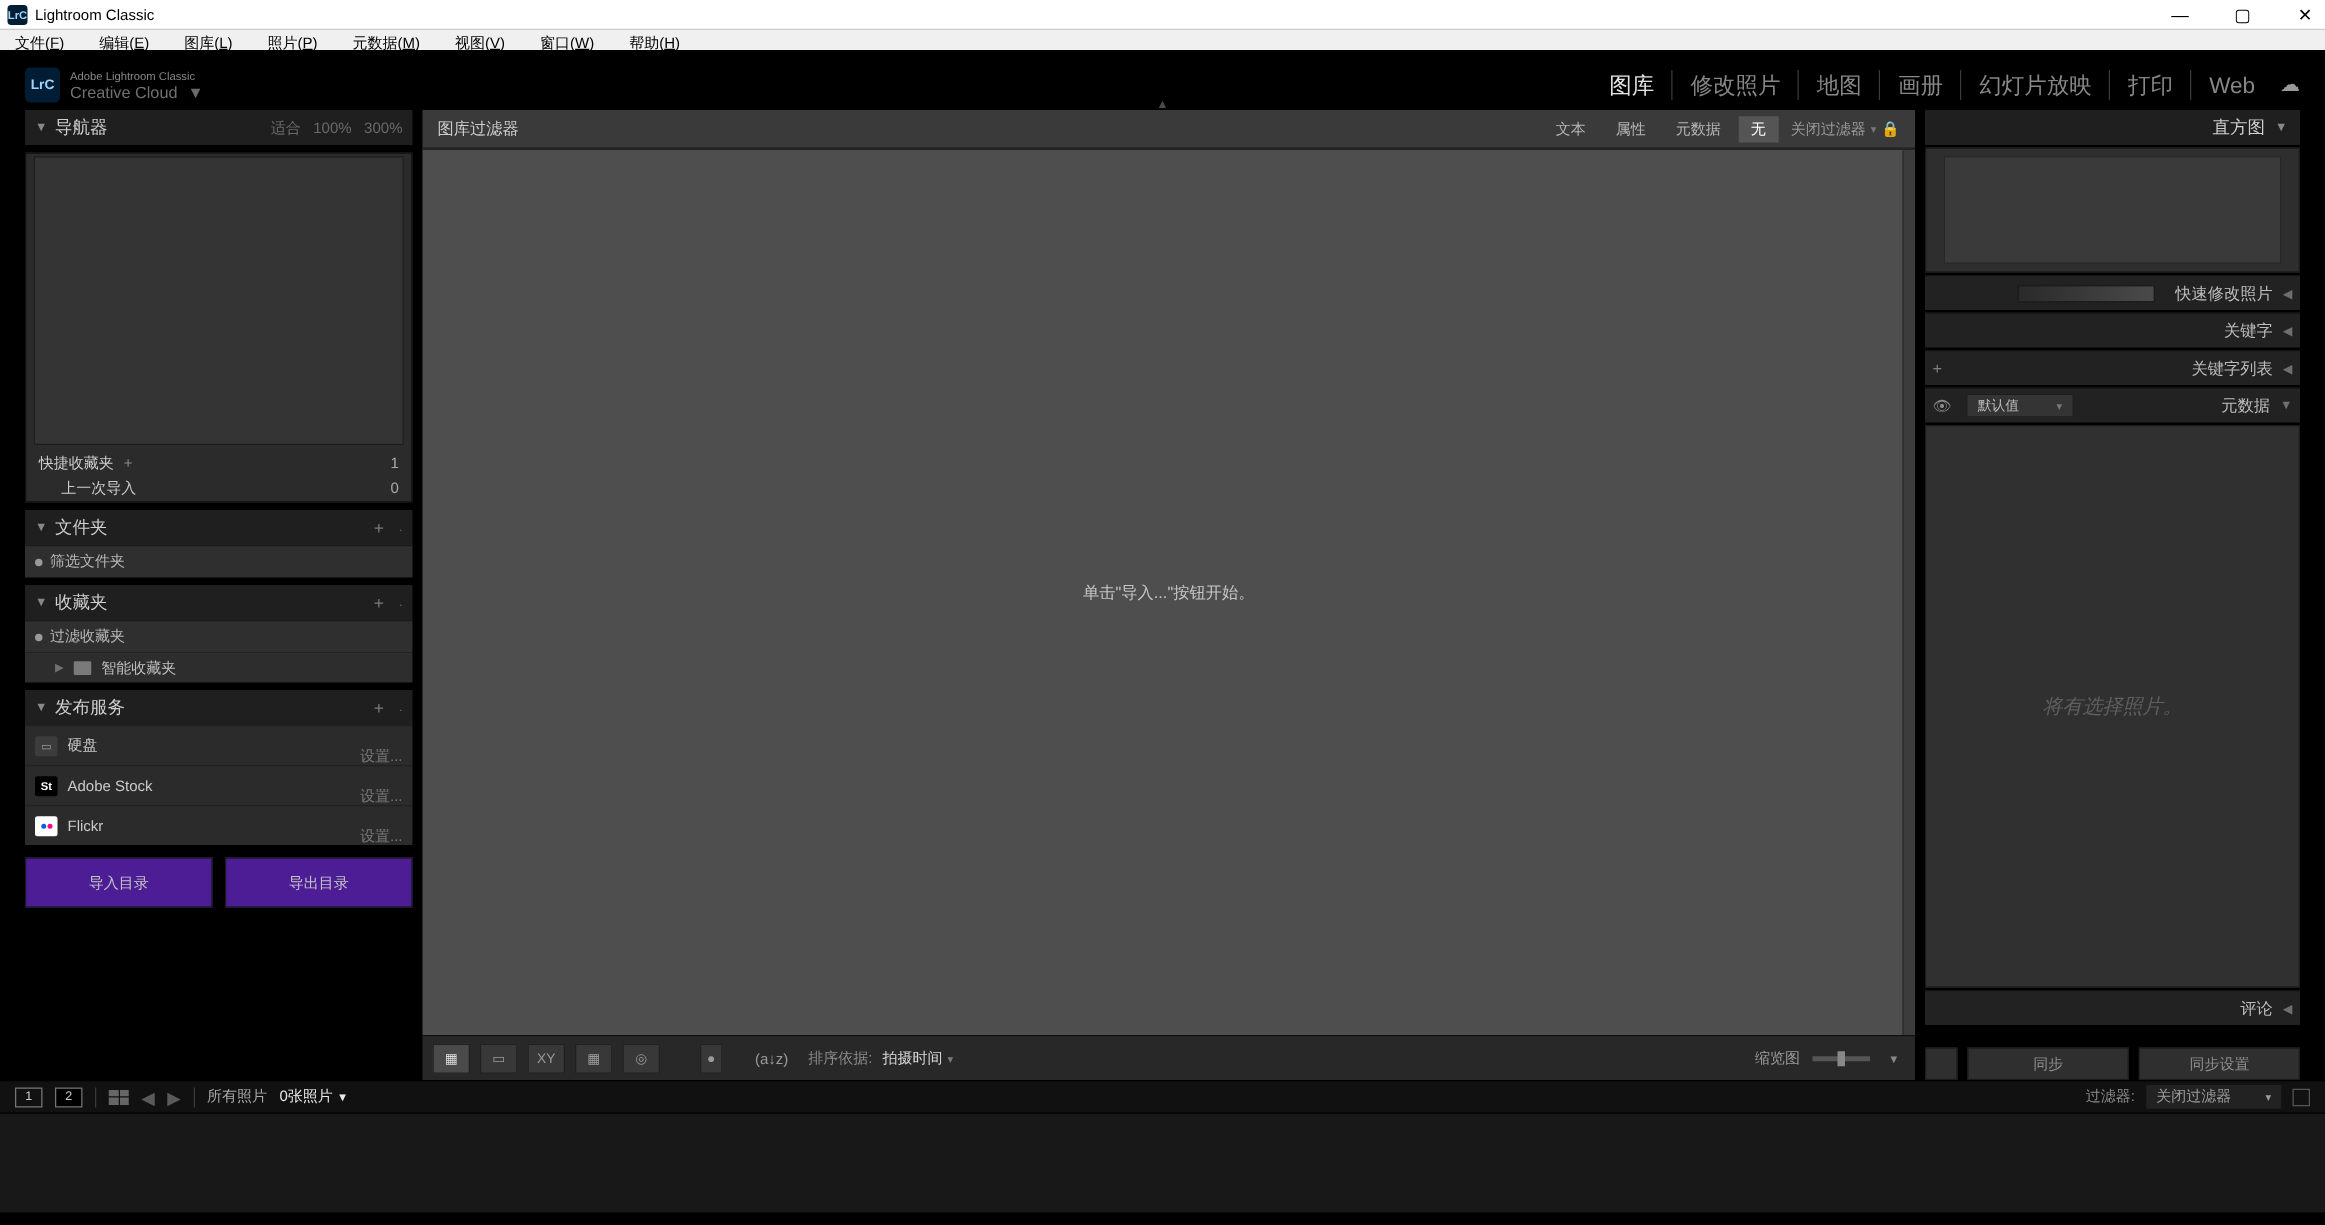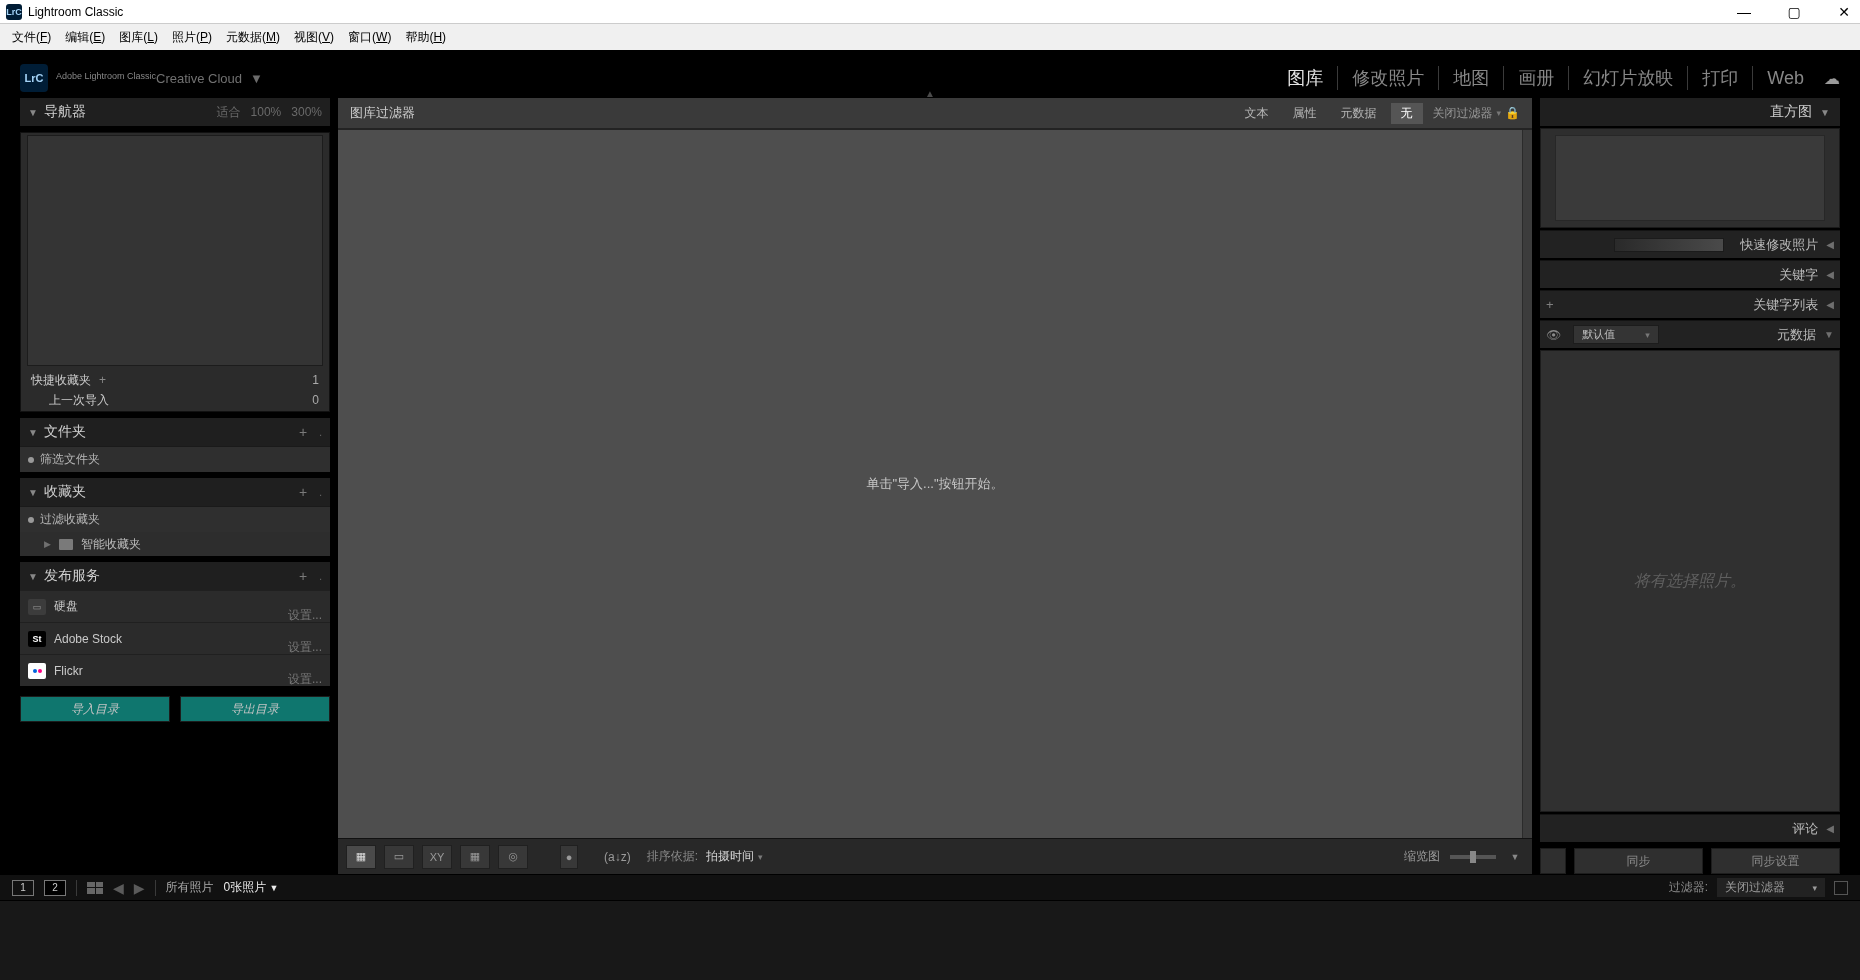--- a/index.html
+++ b/index.html
@@ -5,30 +5,30 @@
 * { margin: 0; padding: 0; box-sizing: border-box; font-family: "Microsoft YaHei", Arial, sans-serif; }
 body { background: #000; width: 1860px; height: 980px; overflow: hidden; }
 
 .titlebar { height: 24px; width: 100%; background: #fff; border-bottom: 1px solid #ccc; display: flex; align-items: center; padding: 0 6px; justify-content: space-between; }
 .titlebar-left { display: flex; align-items: center; gap: 6px; }
 .lrc-chip { width: 16px; height: 16px; background: #001d36; color: #a3d3f7; font-size: 9px; display: flex; align-items: center; justify-content: center; border-radius: 3px; font-weight: bold; }
 .titlebar-title { font-size: 12px; color: #000; }
 .titlebar-right { display: flex; align-items: center; gap: 30px; }
 .titlebar-right span { font-size: 14px; color: #000; cursor: pointer; padding: 0 4px; width: 20px; display: inline-flex; justify-content: center; }
 
-.menubar { height: 26px; background: #f0f0f0; display: flex; align-items: center; padding: 0 6px; gap: 2px; }
+.menubar { height: 16px; background: #f0f0f0; display: flex; padding: 0 6px; gap: 16px; }
 .menubar-item { font-size: 12px; color: #000; padding: 2px 6px; cursor: pointer; }
 .menu-u { text-decoration: underline; }
 
 .app { width: 100%; height: 930px; background: #000; display: flex; flex-direction: column; }
 
 .header { height: 48px; width: 100%; display: flex; align-items: center; padding: 0 20px; justify-content: space-between; border-top: 8px solid #000; }
 .header-left { display: flex; align-items: center; gap: 8px; }
 .lrc-badge { width: 28px; height: 28px; background: #001d36; color: #a3d3f7; font-size: 11px; display: flex; align-items: center; justify-content: center; border-radius: 4px; font-weight: bold; }
-.header-brand { display:flex; flex-direction: row; color: #717171; }
+.header-brand { display:flex; flex-direction: column; color: #717171; }
 .header-brand small { font-size: 9px; color: #888; }
 .header-brand span { font-size: 13px; }
 .header-brand-row { display: flex; align-items: center; gap: 8px; }
 .header-tri { color: #6b6b6b; font-size: 9px; }
 .header-modules { display: flex; align-items: center; gap: 0; }
 .header-mod { font-size: 18px; color: #878787; padding: 0 14px; border-right: 1px solid #3a3a3a; cursor: pointer; }
 .header-mod:last-of-type { border-right: none; }
 .header-mod.active { color: #e4e4e4; }
 .cloud-icon { color: #9a9a9a; margin-left: 6px; }
 
@@ -63,21 +63,21 @@
 .publish-row .badge { width: 18px; height: 16px; border-radius: 2px; display: flex; align-items: center; justify-content: center; font-size: 9px; }
 .publish-row .cfg { margin-left: auto; color: #787878; margin-top: 18px; }
 .badge-hd { background: #3c3c3c; color: #9a9a9a; }
 .badge-st { background: #000; color: #fff; font-weight: bold; }
 .badge-fl { background: #fff; }
 .flickr-dots { display: flex; gap: 1px; }
 .fd { width: 4px; height: 4px; border-radius: 50%; }
 .publish-more { height: 26px; background: #323232; display: flex; align-items: center; justify-content: center; color: #a9a9a9; font-size: 12px; }
 
 .import-row { display: flex; gap: 10px; margin-top: 4px; }
-.imp-btn { flex: 1; height: 26px; background: #0f766e; border: 1px solid #1c1c1c; color: #c4c4c4; font-size: 12px; display: flex; align-items: center; justify-content: center; cursor: pointer; font-style: italic; }
+.imp-btn { flex: 1; height: 40px; background: #4c1d95; border: 1px solid #1c1c1c; color: #c4c4c4; font-size: 12px; display: flex; align-items: center; justify-content: center; cursor: pointer; }
 
 
 .filter-bar { height: 30px; background: #3a3a3a; display: flex; align-items: center; padding: 0 12px; color: #bcbcbc; font-size: 13px; }
 .filter-bar .title { color: #ccc; }
 .filter-bar .tabs { margin-left: auto; display: flex; align-items: center; gap: 4px; font-size: 12px; }
 .filter-tab { padding: 2px 10px; color: #b6b6b6; cursor: pointer; }
 .filter-tab.none { background: #555; color: #fff; }
 .filter-close { margin-left: 10px; color: #999; font-size: 12px; display: flex; align-items: center; gap: 4px; }
 .lock-icon { color: #888; }
 .tri-small { color: #777; font-size: 9px; }
@@ -101,21 +101,21 @@
 .right-head .toggle { color: #888; font-size: 10px; }
 .histo { height: 100px; background: #2e2e2e; border: 1px solid #1a1a1a; margin: 0; display: flex; align-items: center; justify-content: center; }
 .histo-inner { width: 270px; height: 86px; background: #3a3a3a; border: 1px solid #272727; }
 .right-section { height: 28px; background: #222; display: flex; align-items: center; justify-content: flex-end; padding: 0 6px; color: #bcbcbc; font-size: 13px; gap: 8px; border-top: 1px solid #141414; }
 .right-section .tog { color: #6f6f6f; font-size: 10px; }
 .right-section .plus { margin-right: auto; color: #808080; }
 .right-section .grade { width: 110px; height: 14px; background: linear-gradient(90deg,#2a2a2a,#4a4a4a); border: 1px solid #1b1b1b; margin-right: 8px; }
 .right-section .default { background: #343434; border: 1px solid #1c1c1c; padding: 1px 8px; color: #bcbcbc; font-size: 11px; margin-right: auto; display:flex; align-items:center; gap:30px; }
 .eye { color: #8a8a8a; font-size: 12px; margin-right: 4px; }
 .meta-box { flex: 1; background: #303030; display: flex; align-items: center; justify-content: center; color: #5f5f5f; font-size: 16px; font-style: italic; border: 1px solid #1c1c1c; }
-.sync-row { display:flex; gap: 8px; margin-top: 4px; }
+.sync-row { display:flex; gap: 8px; margin-top: 16px; }
 .sync-btn { flex: 1; height: 26px; background: #2f2f2f; border:1px solid #1d1d1d; color:#8c8c8c; font-size:12px; display:flex; align-items:center; justify-content:center; }
 .sync-sq { width: 26px; height: 26px; background: #2f2f2f; border:1px solid #1d1d1d; }
 
 
 .filmstrip-top { height: 26px; background: #111; display: flex; align-items: center; padding: 0 12px; gap: 10px; color: #bcbcbc; font-size: 12px; border-top: 1px solid #000; }
 .monitor { width: 22px; height: 16px; border: 1px solid #777; display: flex; align-items: center; justify-content: center; font-size: 10px; color: #ccc; }
 .monitor.off { background: #000; }
 .grid4 { width: 16px; height: 12px; display: grid; grid-template-columns: 1fr 1fr; grid-template-rows: 1fr 1fr; gap: 1px; }
 .grid4 div { background: #666; }
 .arrow { color: #5a5a5a; font-size: 14px; cursor: pointer; }

